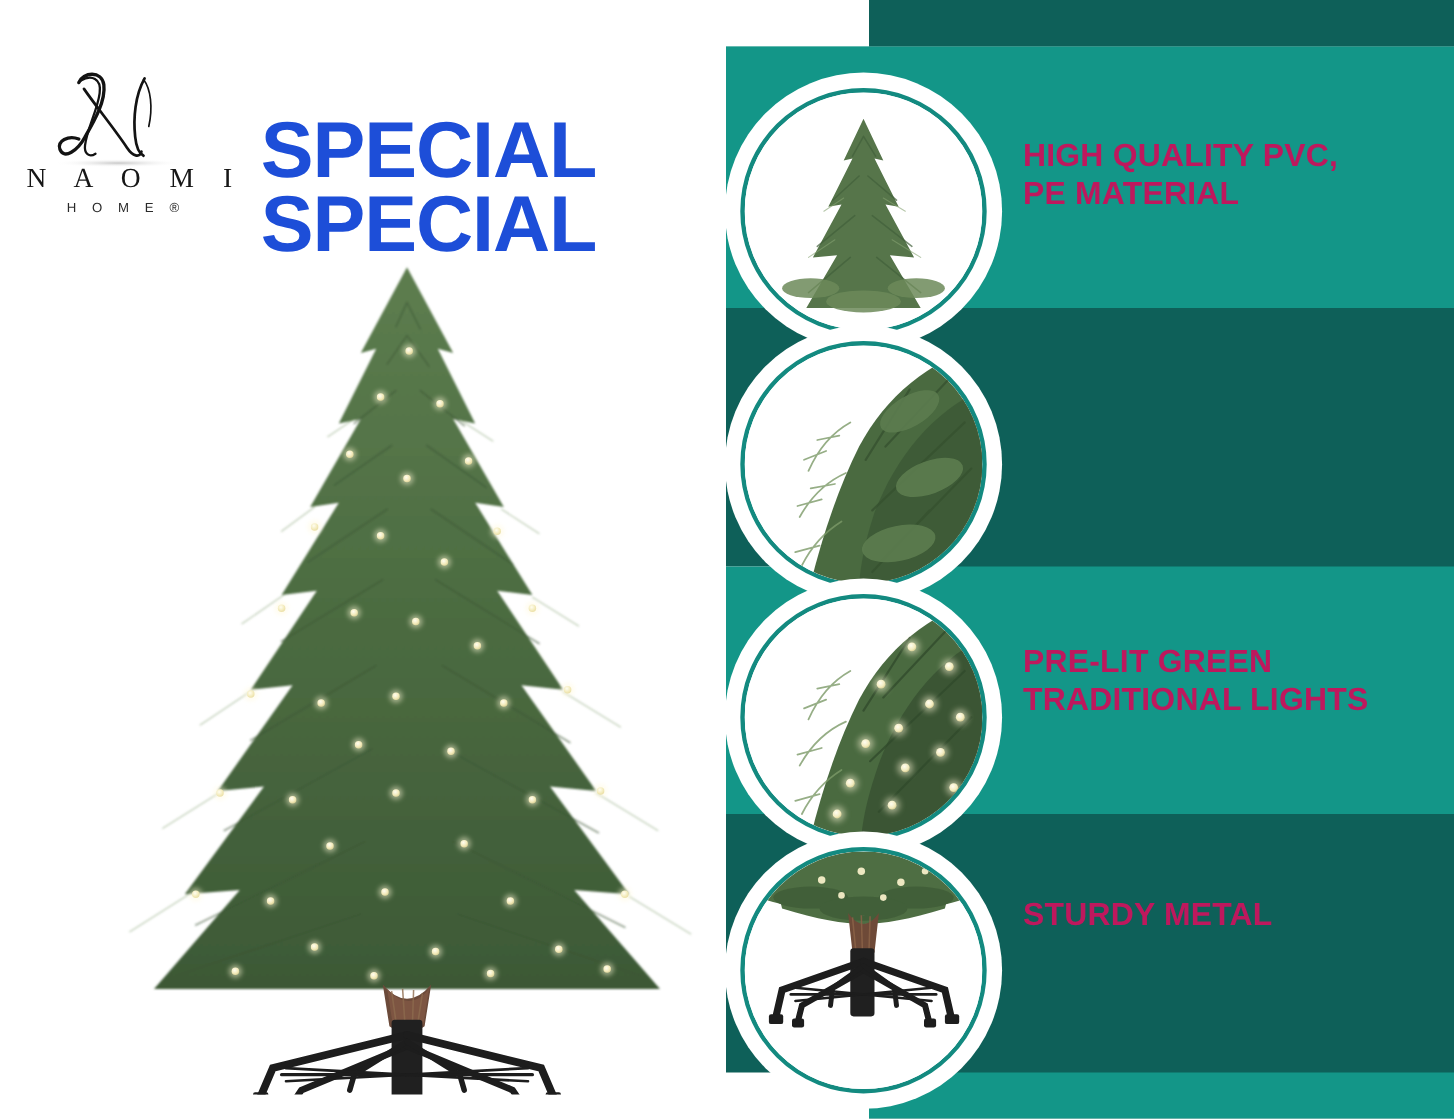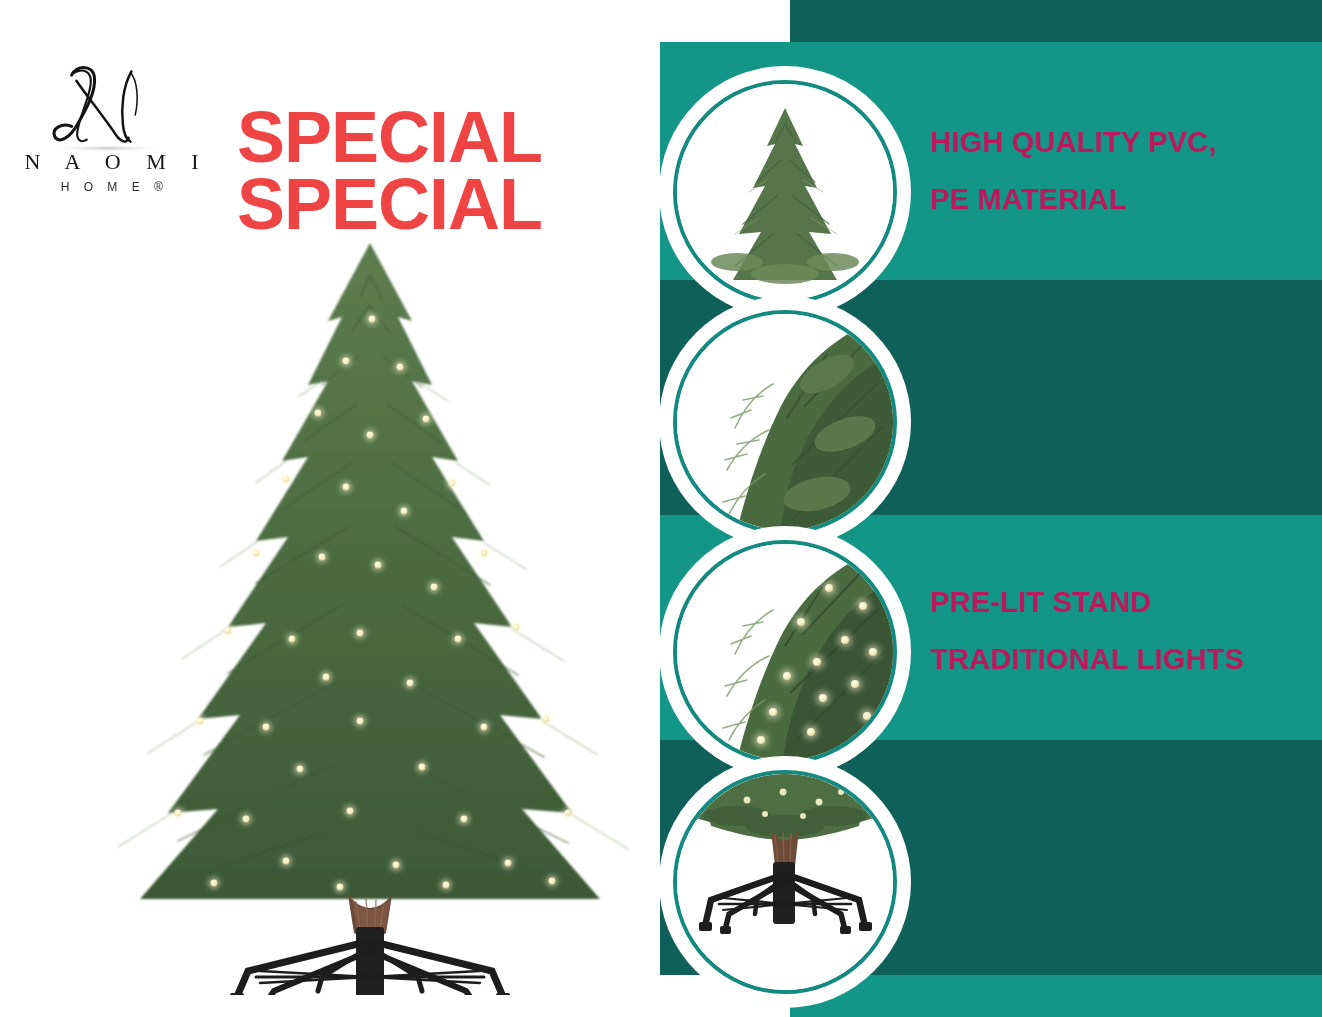--- a/index.html
+++ b/index.html
@@ -53,21 +53,21 @@
     height: 155px;
     text-align: center;
   }
   #logo-mark {
     width: 100%;
     height: 95px;
     display: block;
   }
   #logo-name {
     font-family: "Liberation Serif", serif;
-    font-size: 22px;
+    font-size: 25px;
     letter-spacing: 10px;
     color: #161616;
     margin-top: -4px;
     padding-left: 10px;
     white-space: nowrap;
   }
   #logo-sub {
     font-family: Liberation Sans, sans-serif;
     font-size: 12px;
     letter-spacing: 5.5px;
@@ -75,21 +75,21 @@
     margin-top: 5px;
     padding-left: 6px;
     white-space: nowrap;
   }
 
   
   #heading {
     position: absolute;
     left: 237px;
     top: 56px;
-    color: #ef4444;
+    color: #1d4ed8;
     font-size: 72px;
     font-weight: bold;
     line-height: 0.93;
     letter-spacing: -1px;
   }
   #heading .line2 { display: block; }
 
   
   #tree-wrap {
     position: absolute;
@@ -133,21 +133,21 @@
     position: absolute;
     left: 930px;
     top: 74px;
     width: 380px;
     color: #be185d;
     font-size: 29px;
     font-weight: bold;
     line-height: 1.17;
     letter-spacing: 0.2px;
   }
-  .feature-label .l2 { display: block; margin-top: 23px; }
+  .feature-label .l2 { display: block; }
 
   
   #row-1 { top: 52px; }
   #row-2 { top: 282px; }
   #row-3 { top: 512px; }
   #row-4 { top: 742px; }
 </style>
 </head>
 <body>
 
@@ -467,21 +467,21 @@
             <circle cx="178" cy="140" r="4"></circle>
             <circle cx="146" cy="154" r="4"></circle>
           <circle cx="96" cy="168" r="4"></circle>
             <circle cx="190" cy="172" r="4"></circle>
             <circle cx="134" cy="188" r="4"></circle>
           <circle cx="84" cy="196" r="4"></circle>
         </g>
       </svg>
     </div>
     <div class="feature-label">
-      <span>PRE-LIT STAND</span>
+      <span>PRE-LIT GREEN</span>
       <span class="l2">TRADITIONAL LIGHTS</span>
     </div>
   </div>
 
   <div class="feature-row" id="row-4">
     <div class="circle-halo"></div>
     <div class="circle">
       <svg viewBox="0 0 216 216" aria-hidden="true">
         <rect width="216" height="216" fill="#ffffff"></rect>
 
@@ -523,16 +523,17 @@
           <g fill="#1d1d1d" stroke="none">
             <rect x="22" y="148" width="13" height="9" rx="2"></rect>
             <rect x="182" y="148" width="13" height="9" rx="2"></rect>
             <rect x="43" y="152" width="11" height="8" rx="2"></rect>
             <rect x="163" y="152" width="11" height="8" rx="2"></rect>
           </g>
         </g>
       </svg>
     </div>
     <div class="feature-label">
+      <span>STURDY METAL</span>
     </div>
   </div>
 
 </div>
 
 </body></html>

